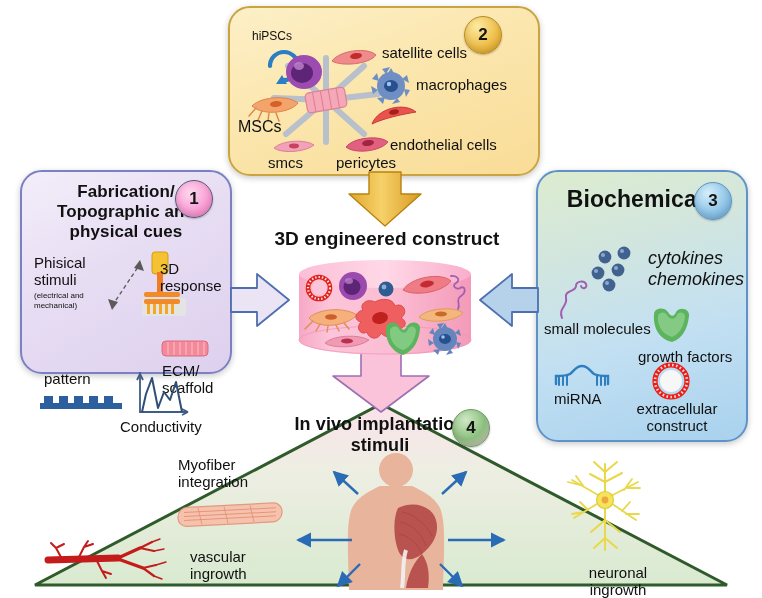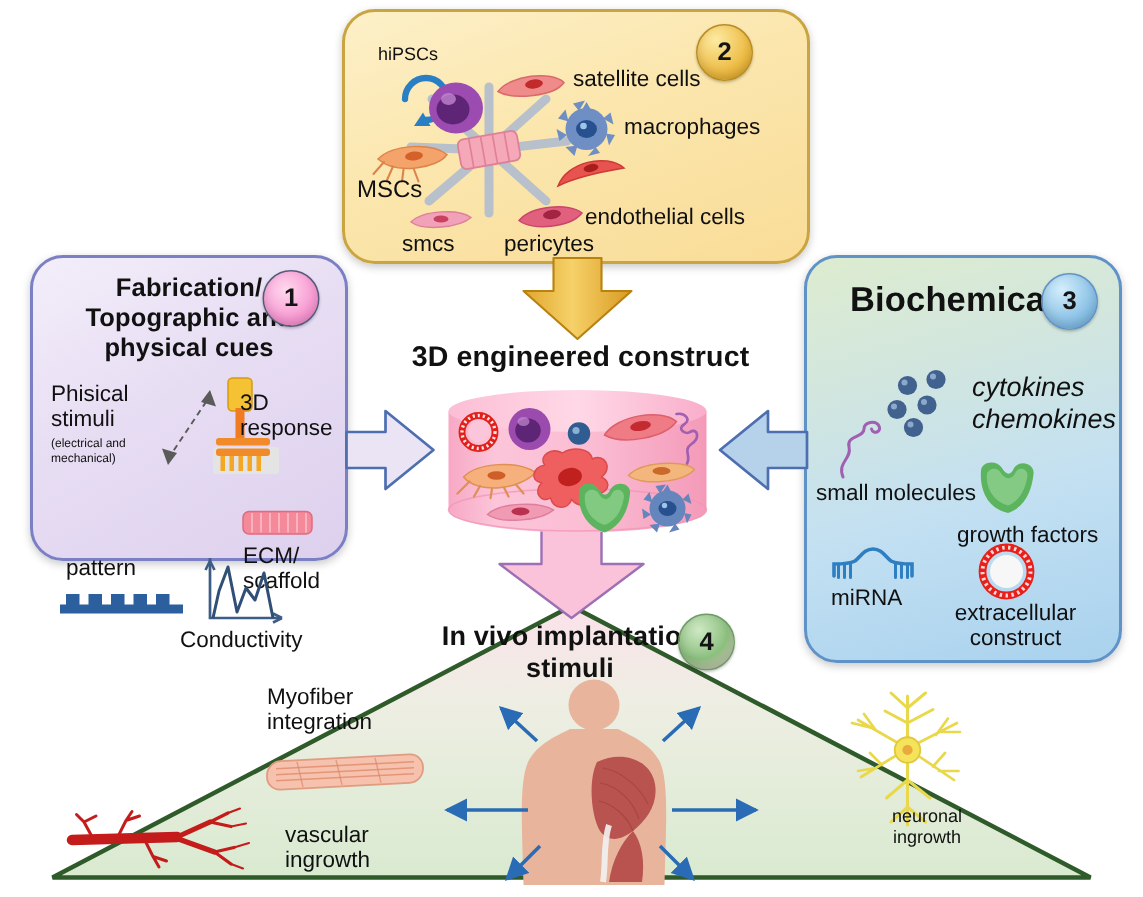--- a/index.html
+++ b/index.html
@@ -146,21 +146,21 @@
         <path d="M45 45 L45 10 M45 18 L34 8 M45 18 L57 8 M45 28 L30 20 M45 28 L62 19" stroke-width="2"></path>
         <path d="M45 45 L12 26 M20 31 L8 28 M24 33 L16 22" stroke-width="1.8"></path>
         <path d="M45 45 L78 28 M68 34 L80 34 M64 36 L72 25" stroke-width="1.8"></path>
         <path d="M45 45 L14 64 M24 58 L12 60 M28 56 L20 48" stroke-width="1.8"></path>
         <path d="M45 45 L76 66 M66 60 L79 60 M62 57 L70 48" stroke-width="1.8"></path>
         <path d="M45 50 L45 96 M45 66 L31 78 M45 66 L60 78 M45 84 L34 94 M45 84 L57 94" stroke-width="2"></path>
       </g>
       <circle cx="45" cy="46" r="8.5" fill="#f5e35c" stroke="#e0c93a" stroke-width="1.2"></circle>
       <circle cx="45" cy="46" r="3.4" fill="#e9a93c"></circle>
     </svg>
-    <div class="lab ctr" style="left:560px;top:140px;width:116px;font-size:12px;">
+    <div class="lab ctr" style="left:560px;top:166px;width:116px;font-size:15px;">
       <div>neuronal</div>
       <div>ingrowth</div>
     </div>
   </div>
 
   <svg class="arrow" style="left:325px;top:352px;" width="112" height="62" viewBox="0 0 112 62">
     <polygon points="36,0 76,0 76,24 104,24 56,60 8,24 36,24" fill="#fbc3da" stroke="#9d6fb5" stroke-width="1.6" stroke-linejoin="round"></polygon>
   </svg>
 
   <div class="panel" id="panel2">

